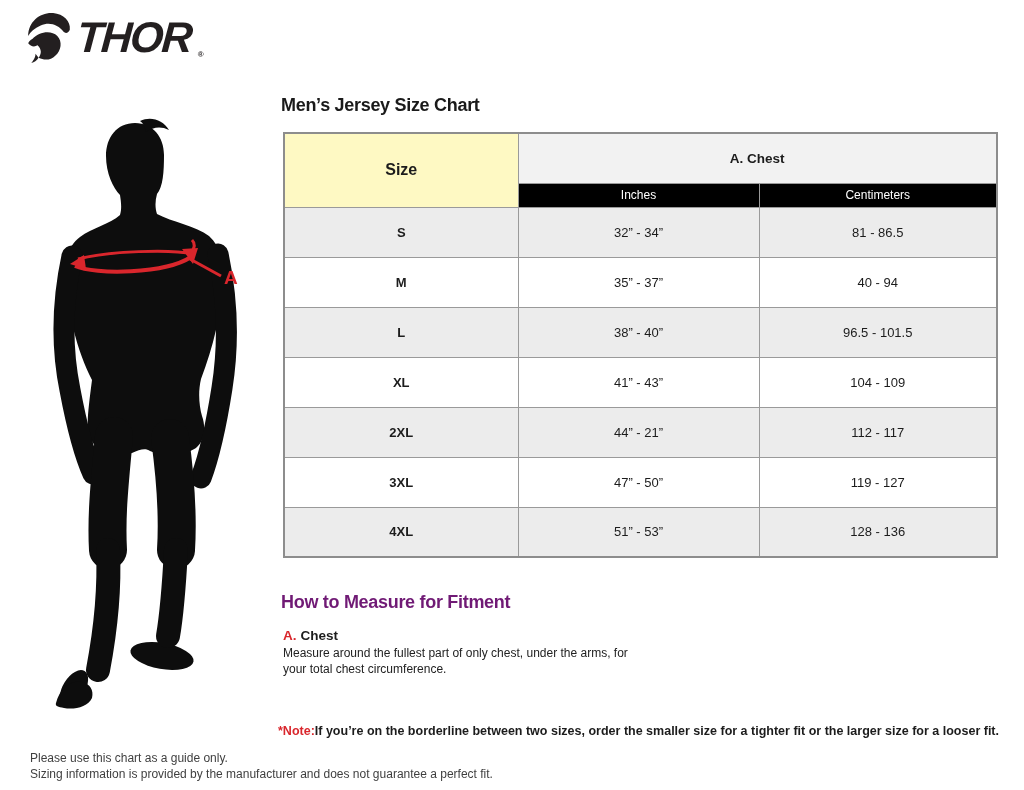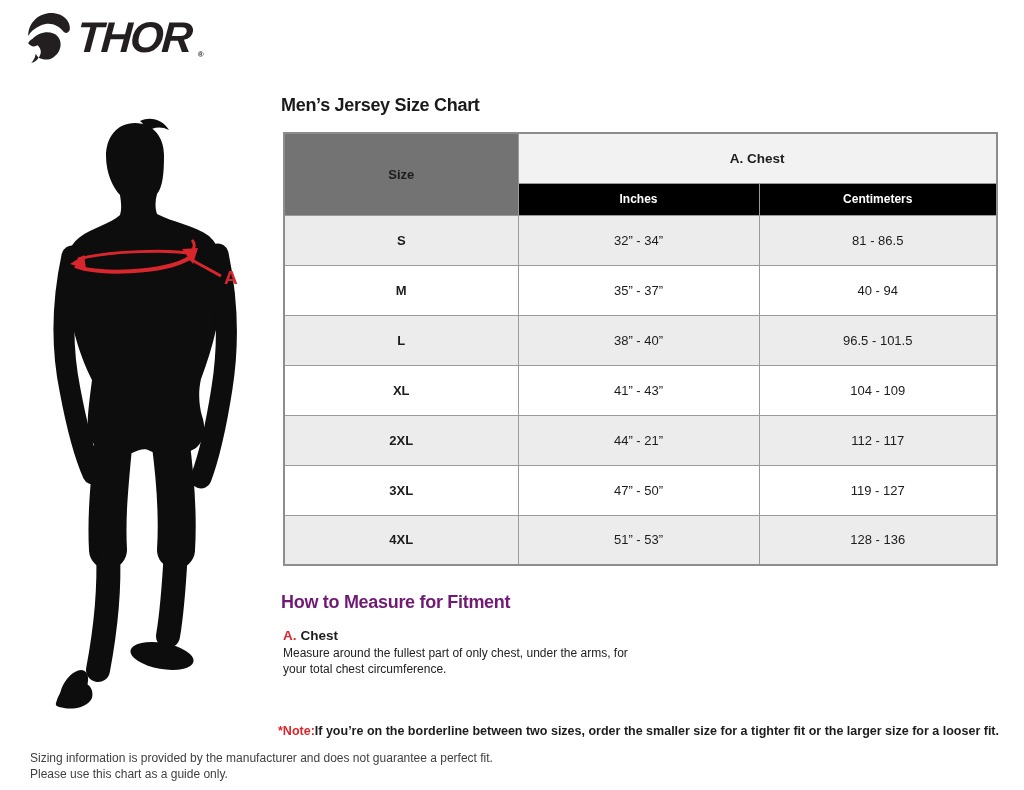--- a/index.html
+++ b/index.html
@@ -14,23 +14,23 @@
 
   
   .figure-wrap { position:absolute; left:50px; top:118px; }
 
   
   .chart-title { position:absolute; left:281px; top:95px; font-size:18px; font-weight:bold; color:#1a1a1a; letter-spacing:-0.3px; }
   .table-wrap { position:absolute; left:283px; top:132px; }
   table { border-collapse:collapse; table-layout:fixed; border:2px solid #8d8d8d; }
   th, td { border:1px solid #9a9a9a; text-align:center; vertical-align:middle; font-size:13px; color:#1c1c1c; }
   .col-size { width:234px; } .col-in { width:241px; } .col-cm { width:238px; }
-  .size-h { background:#737373; font-weight:bold; font-size:13px; }
+  .size-h { background:#fef9c3; font-weight:bold; font-size:16px; }
   .group-h { background:#f2f2f2; font-weight:bold; font-size:13.5px; height:50px; }
-  tr.units th { background:#000000; color:#ffffff; font-size:12px; height:32px; font-weight:bold; }
+  tr.units th { background:#000000; color:#ffffff; font-size:12px; height:24px; font-weight:normal; }
   tbody tr { height:50px; background:#ffffff; }
   tbody tr.alt { background:#ececec; }
   td.size-c { font-weight:bold; }
 
   
   .measure-title { position:absolute; left:281px; top:592px; font-size:18px; font-weight:bold; color:#701a75; letter-spacing:-0.3px; }
   .measure-item { position:absolute; left:283px; top:628px; font-size:13.5px; font-weight:bold; }
   .measure-item .letter { color:#d9262c; margin-right:4px; }
   .measure-desc { position:absolute; left:283px; top:646px; width:362px; font-size:12px; line-height:15.5px; color:#222222; }
 
@@ -157,15 +157,15 @@
 <div class="measure-item">
   <span class="letter">A.</span><span>Chest</span>
 </div>
 <div class="measure-desc">Measure around the fullest part of only chest, under the arms, for your total chest circumference.</div>
 
 <div class="note">
   <span class="note-label">*Note:</span><span>If you’re on the borderline between two sizes, order the smaller size for a tighter fit or the larger size for a looser fit.</span>
 </div>
 
 <div class="footer">
+  <div>Please use this chart as a guide only.</div>
   <div>Sizing information is provided by the manufacturer and does not guarantee a perfect fit.</div>
-  <div>Please use this chart as a guide only.</div>
 </div>
 
 </body></html>

